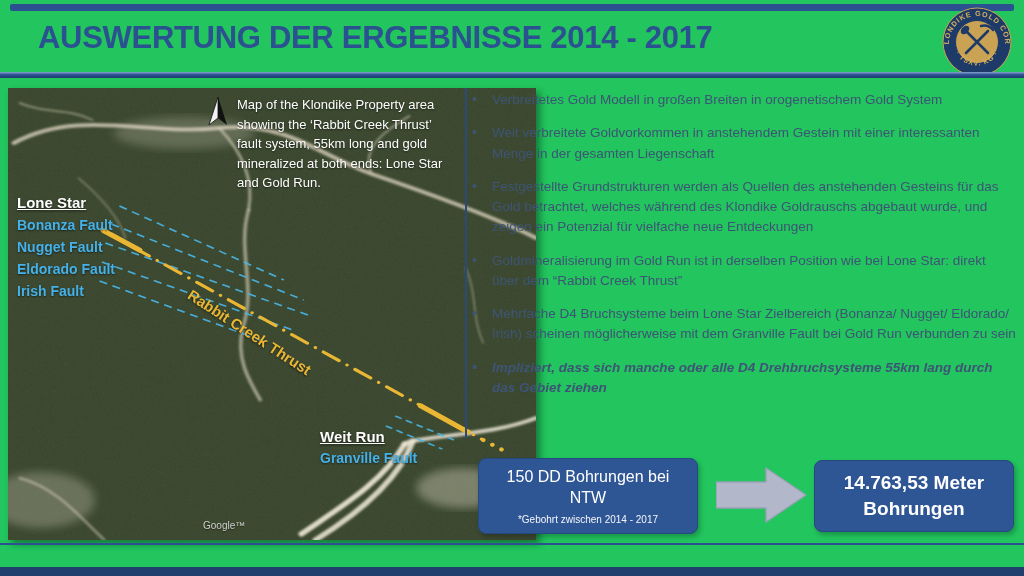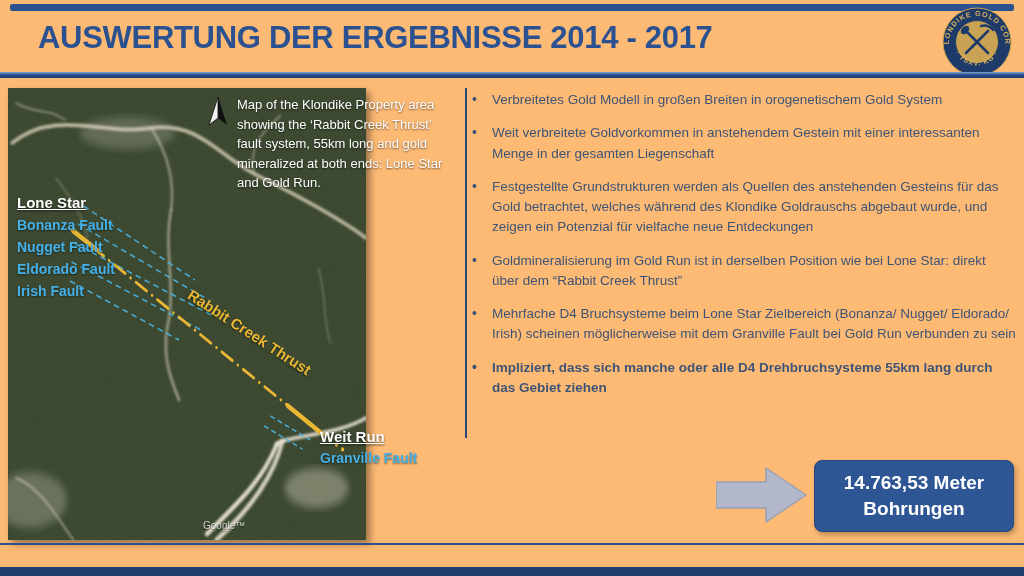--- a/index.html
+++ b/index.html
@@ -1,26 +1,26 @@
 <!DOCTYPE html>
 <html><head>
 <meta charset="utf-8">
 <style>
   html,body{margin:0;padding:0;background:#e8e8e8;}
-  .slide{position:relative;width:1024px;height:576px;background:#fdba74;overflow:hidden;
+  .slide{position:relative;width:1024px;height:576px;background:#22c55e;overflow:hidden;
          font-family:"Liberation Sans",sans-serif;}
   
   .topbar{position:absolute;left:10px;top:4px;width:1004px;height:7px;background:#2b5190;border-radius:2px;}
   .page-title{position:absolute;left:38px;top:20px;width:860px;font-size:31px;font-weight:bold;
               color:#2b5190;letter-spacing:-0.3px;white-space:nowrap;}
   .title-rule{position:absolute;left:0;top:72px;width:1024px;height:6px;
               background:linear-gradient(180deg,#8aa5ce 0%,#2b5190 45%,#1d3c6e 100%);}
   .logo{position:absolute;left:941px;top:6px;width:72px;height:72px;}
   
-  .map{position:absolute;left:8px;top:88px;width:358px;height:452px;background:#3f4d36;
+  .map{position:absolute;left:8px;top:88px;width:528px;height:452px;background:#3f4d36;
        box-shadow:4px 4px 7px rgba(0,0,0,.38);}
   .map svg.terrain{position:absolute;left:0;top:0;width:100%;height:100%;}
   .map-caption{position:absolute;left:229px;top:7px;width:214px;color:#ffffff;font-size:13px;
                line-height:1.5;text-shadow:0 1px 2px rgba(0,0,0,.6);}
   .north{position:absolute;left:197px;top:8px;width:26px;height:32px;}
   .lbl-white{color:#ffffff;font-weight:bold;text-decoration:underline;font-size:15px;
              text-shadow:0 1px 2px rgba(0,0,0,.7);position:absolute;white-space:nowrap;}
   .lbl-cyan{color:#45b1e8;font-weight:bold;font-size:14px;position:absolute;white-space:nowrap;
             text-shadow:0 1px 2px rgba(0,0,0,.55);}
   .lone-star{left:9px;top:106px;}
@@ -35,21 +35,21 @@
   .granville{left:312px;top:362px;}
   .watermark{position:absolute;left:195px;top:432px;color:#e6e6e6;font-size:10px;opacity:.85;
              text-shadow:0 1px 1px rgba(0,0,0,.6);}
   
   .vline{position:absolute;left:465px;top:88px;width:2px;height:350px;background:#2a4a7a;}
   
   .bullets{position:absolute;left:470px;top:90px;width:546px;list-style:none;margin:0;padding:0;
            color:#3e5476;font-size:13.5px;line-height:1.5;}
   .bullets li{position:relative;padding-left:22px;margin-bottom:13px;}
   .bullets li::before{content:"•";position:absolute;left:2px;top:-1px;font-size:14px;color:#3e5476;}
-  .bullets li.bold{font-weight:bold;}
+  .bullets li.bold{font-weight:bold;font-style:italic;}
   
   .box{position:absolute;background:#2e5594;border:1px solid #26497f;border-radius:8px;color:#ffffff;
        text-align:center;box-shadow:2px 3px 5px rgba(0,0,0,.25);}
   .box-left{left:478px;top:458px;width:218px;height:74px;}
   .box-left .main{font-size:16px;line-height:1.3;padding:8px 14px 0 14px;}
   .box-left .foot{font-size:10px;margin-top:5px;opacity:.95;}
   .box-right{left:814px;top:460px;width:198px;height:70px;}
   .box-right .main{font-size:19px;line-height:1.35;padding:9px 10px 0 10px;font-weight:bold;}
   .big-arrow{position:absolute;left:716px;top:466px;width:92px;height:58px;}
   
@@ -182,20 +182,24 @@
 
   <ul class="bullets">
     <li><span>Verbreitetes Gold Modell in großen Breiten in orogenetischem Gold System</span></li>
     <li><span>Weit verbreitete Goldvorkommen in anstehendem Gestein mit einer interessanten Menge in der gesamten Liegenschaft</span></li>
     <li><span>Festgestellte Grundstrukturen werden als Quellen des anstehenden Gesteins für das Gold betrachtet, welches während des Klondike Goldrauschs abgebaut wurde, und zeigen ein Potenzial für vielfache neue Entdeckungen</span></li>
     <li><span>Goldmineralisierung im Gold Run ist in derselben Position wie bei Lone Star: direkt über dem “Rabbit Creek Thrust”</span></li>
     <li><span>Mehrfache D4 Bruchsysteme beim Lone Star Zielbereich (Bonanza/ Nugget/ Eldorado/ Irish) scheinen möglicherweise mit dem Granville Fault bei Gold Run verbunden zu sein</span></li>
     <li class="bold"><span>Impliziert, dass sich manche oder alle D4 Drehbruchsysteme 55km lang durch das Gebiet ziehen</span></li>
   </ul>
 
+  <div class="box box-left">
+    <div class="main">150 DD Bohrungen bei NTW</div>
+    <div class="foot">*Gebohrt zwischen 2014 - 2017</div>
+  </div>
 
   <svg class="big-arrow" viewBox="0 0 92 58">
     <polygon points="0,16 50,16 50,2 90,29 50,56 50,42 0,42" fill="#b2b8ca" stroke="#99a0b5" stroke-width="1.5" stroke-linejoin="round"></polygon>
   </svg>
 
   <div class="box box-right">
     <div class="main">14.763,53 Meter Bohrungen</div>
   </div>
 
   <div class="footer-rule"></div>

